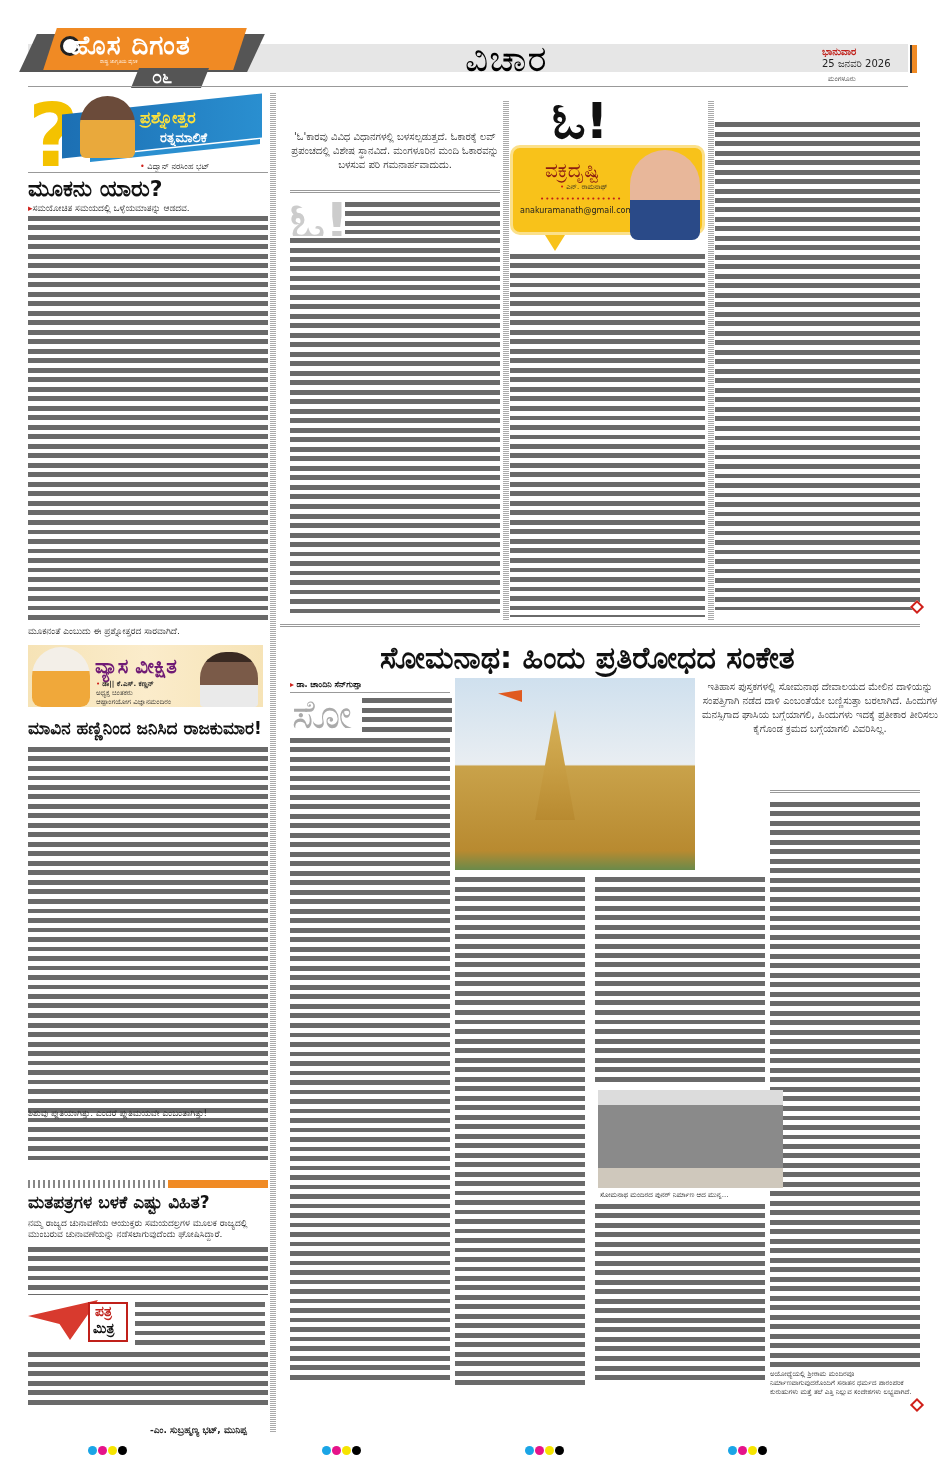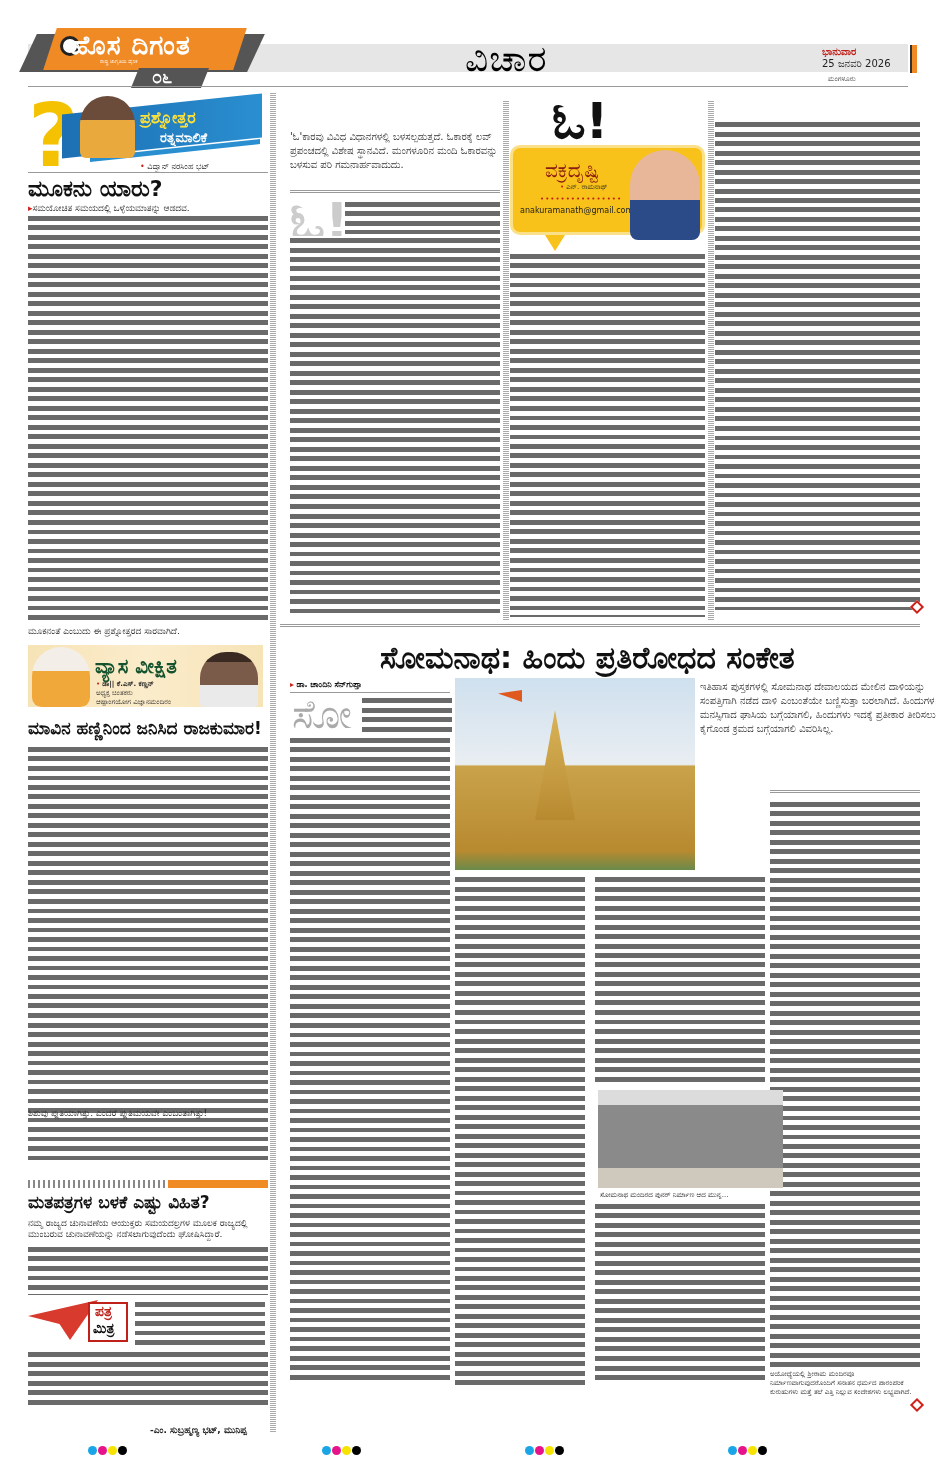--- a/index.html
+++ b/index.html
@@ -31,52 +31,52 @@
 .banner-q{left:62px;top:104px;width:200px;height:44px;background:linear-gradient(90deg,#1c6fb3,#2a8fd0);transform:skewY(-6deg)}
 .banner-q2{left:90px;top:148px;width:170px;height:5px;background:#2a8fd0;transform:skewY(-6deg)}
 .person1{left:80px;top:96px;width:55px;height:62px;border-radius:28px 28px 6px 6px;background:linear-gradient(#6b4b3a 0 38%,#e9a93c 38%)}
 .q-title{left:140px;top:108px;color:#ffe23a;font-weight:bold;font-size:16px}
 .q-title2{left:160px;top:130px;color:#fff;font-weight:bold;font-size:13px}
 .byline{font-size:8px;color:#222}
 .red-dot{color:#d0201a}
 .head1{left:28px;top:176px;font-size:22px}
 .vy-banner{left:28px;top:645px;width:235px;height:62px;background:linear-gradient(90deg,#f6e3b6,#fbeccb,#f6e3b6)}
 .sage{left:32px;top:647px;width:58px;height:60px;border-radius:30px 30px 10px 10px;background:linear-gradient(#f3efe8 0 40%,#f0a83a 40%)}
-.vy-title{left:95px;top:654px;font-size:20px;font-weight:bold;color:#14532d}
+.vy-title{left:95px;top:654px;font-size:20px;font-weight:bold;color:#701a75}
 .vy-by{left:96px;top:680px;font-size:7px;color:#222;line-height:9px}
 .person2{left:200px;top:652px;width:58px;height:55px;border-radius:26px 26px 4px 4px;background:linear-gradient(#3a2a22 0 18%,#7a5a48 18% 60%,#eaeaea 60%)}
 .head2{left:28px;top:718px;font-size:17px}
 .stripe-bar{left:28px;top:1180px;width:140px;height:8px;background:repeating-linear-gradient(90deg,#888 0 2px,#fff 2px 5px)}
 .orange-bar{left:168px;top:1180px;width:100px;height:8px;background:#f08a24}
 .head3{left:28px;top:1192px;font-size:17px}
 .plane{left:28px;top:1300px;width:70px;height:40px;background:#d83a2e;clip-path:polygon(0 40%,100% 0,60% 100%,45% 60%)}
 .pm-box{left:88px;top:1302px;width:40px;height:40px;border:2px solid #c0201a;background:#fff}
 .pm-t1{left:95px;top:1303px;color:#c0201a;font-weight:bold;font-size:14px}
 .pm-t2{left:93px;top:1320px;color:#111;font-weight:bold;font-size:14px}
 
-.pullq{left:290px;top:130px;width:210px;font-size:10px;line-height:14px;color:#333}
+.pullq{left:290px;top:130px;width:210px;text-align:center;font-size:10px;line-height:14px;color:#333}
 .dbl-rule{height:3px;border-top:1px solid #999;border-bottom:1px solid #999}
 .big-o{left:290px;top:196px;font-size:52px;color:#ccc;font-weight:bold;line-height:1}
 .o-title{left:552px;top:92px;font-size:50px;font-weight:bold}
 .vk-box{left:510px;top:145px;width:195px;height:90px;background:#f8c21a;border:3px solid #fbe08a;border-radius:10px}
 .vk-pointer{left:545px;top:235px;width:0;height:0;border-left:10px solid transparent;border-right:10px solid transparent;border-top:16px solid #f8c21a}
 .vk-title{left:545px;top:158px;font-size:20px;font-weight:normal;color:#8a1a12}
 .vk-by{left:560px;top:183px;font-size:7px;color:#222}
 .vk-dots{left:540px;top:195px;font-size:7px;color:#c0201a;letter-spacing:1px}
 .vk-mail{left:520px;top:206px;font-size:8px;color:#222}
 .person3{left:630px;top:150px;width:70px;height:90px;border-radius:35px 35px 8px 8px;background:linear-gradient(#e8b79a 0 55%,#2a4a88 55%)}
 .end-mark{width:10px;height:10px;border:2px solid #d0201a;transform:rotate(45deg);background:#fff}
 
 .som-head{left:380px;top:640px;font-size:30px;font-weight:bold}
 .som-by{left:290px;top:680px;font-size:8px}
 .drop-so{left:292px;top:694px;font-size:40px;color:#aaa;line-height:1}
 .temple{left:455px;top:678px;width:240px;height:192px;background:linear-gradient(180deg,#cfe0ee 0%,#e9eef2 45%,#c9a24a 46%,#b88a30 90%,#6a8a4a 100%)}
 .spire{left:535px;top:710px;width:40px;height:110px;background:linear-gradient(#d9b45a,#b88a30);clip-path:polygon(50% 0,100% 100%,0 100%)}
 .flag{left:498px;top:690px;width:24px;height:12px;background:#e05a20;clip-path:polygon(0 30%,100% 0,100% 100%)}
-.som-pull{left:700px;top:680px;width:240px;font-size:10px;line-height:14px;color:#333}
+.som-pull{left:700px;top:680px;width:240px;text-align:center;font-size:10px;line-height:14px;color:#333}
 .old-temple{left:598px;top:1090px;width:185px;height:98px;background:linear-gradient(#dcdcdc 0 15%,#8a8a8a 15% 80%,#cfc8bc 80%)}
 .old-cap{left:600px;top:1191px;font-size:7px}
 .cmyk span{display:inline-block;width:9px;height:9px;border-radius:50%;margin-right:1px}
 </style>
 </head>
 <body>
 
 <div class="abs mast-bar"></div>
 <div class="abs logo-slant"></div>
 <div class="abs logo"></div>

